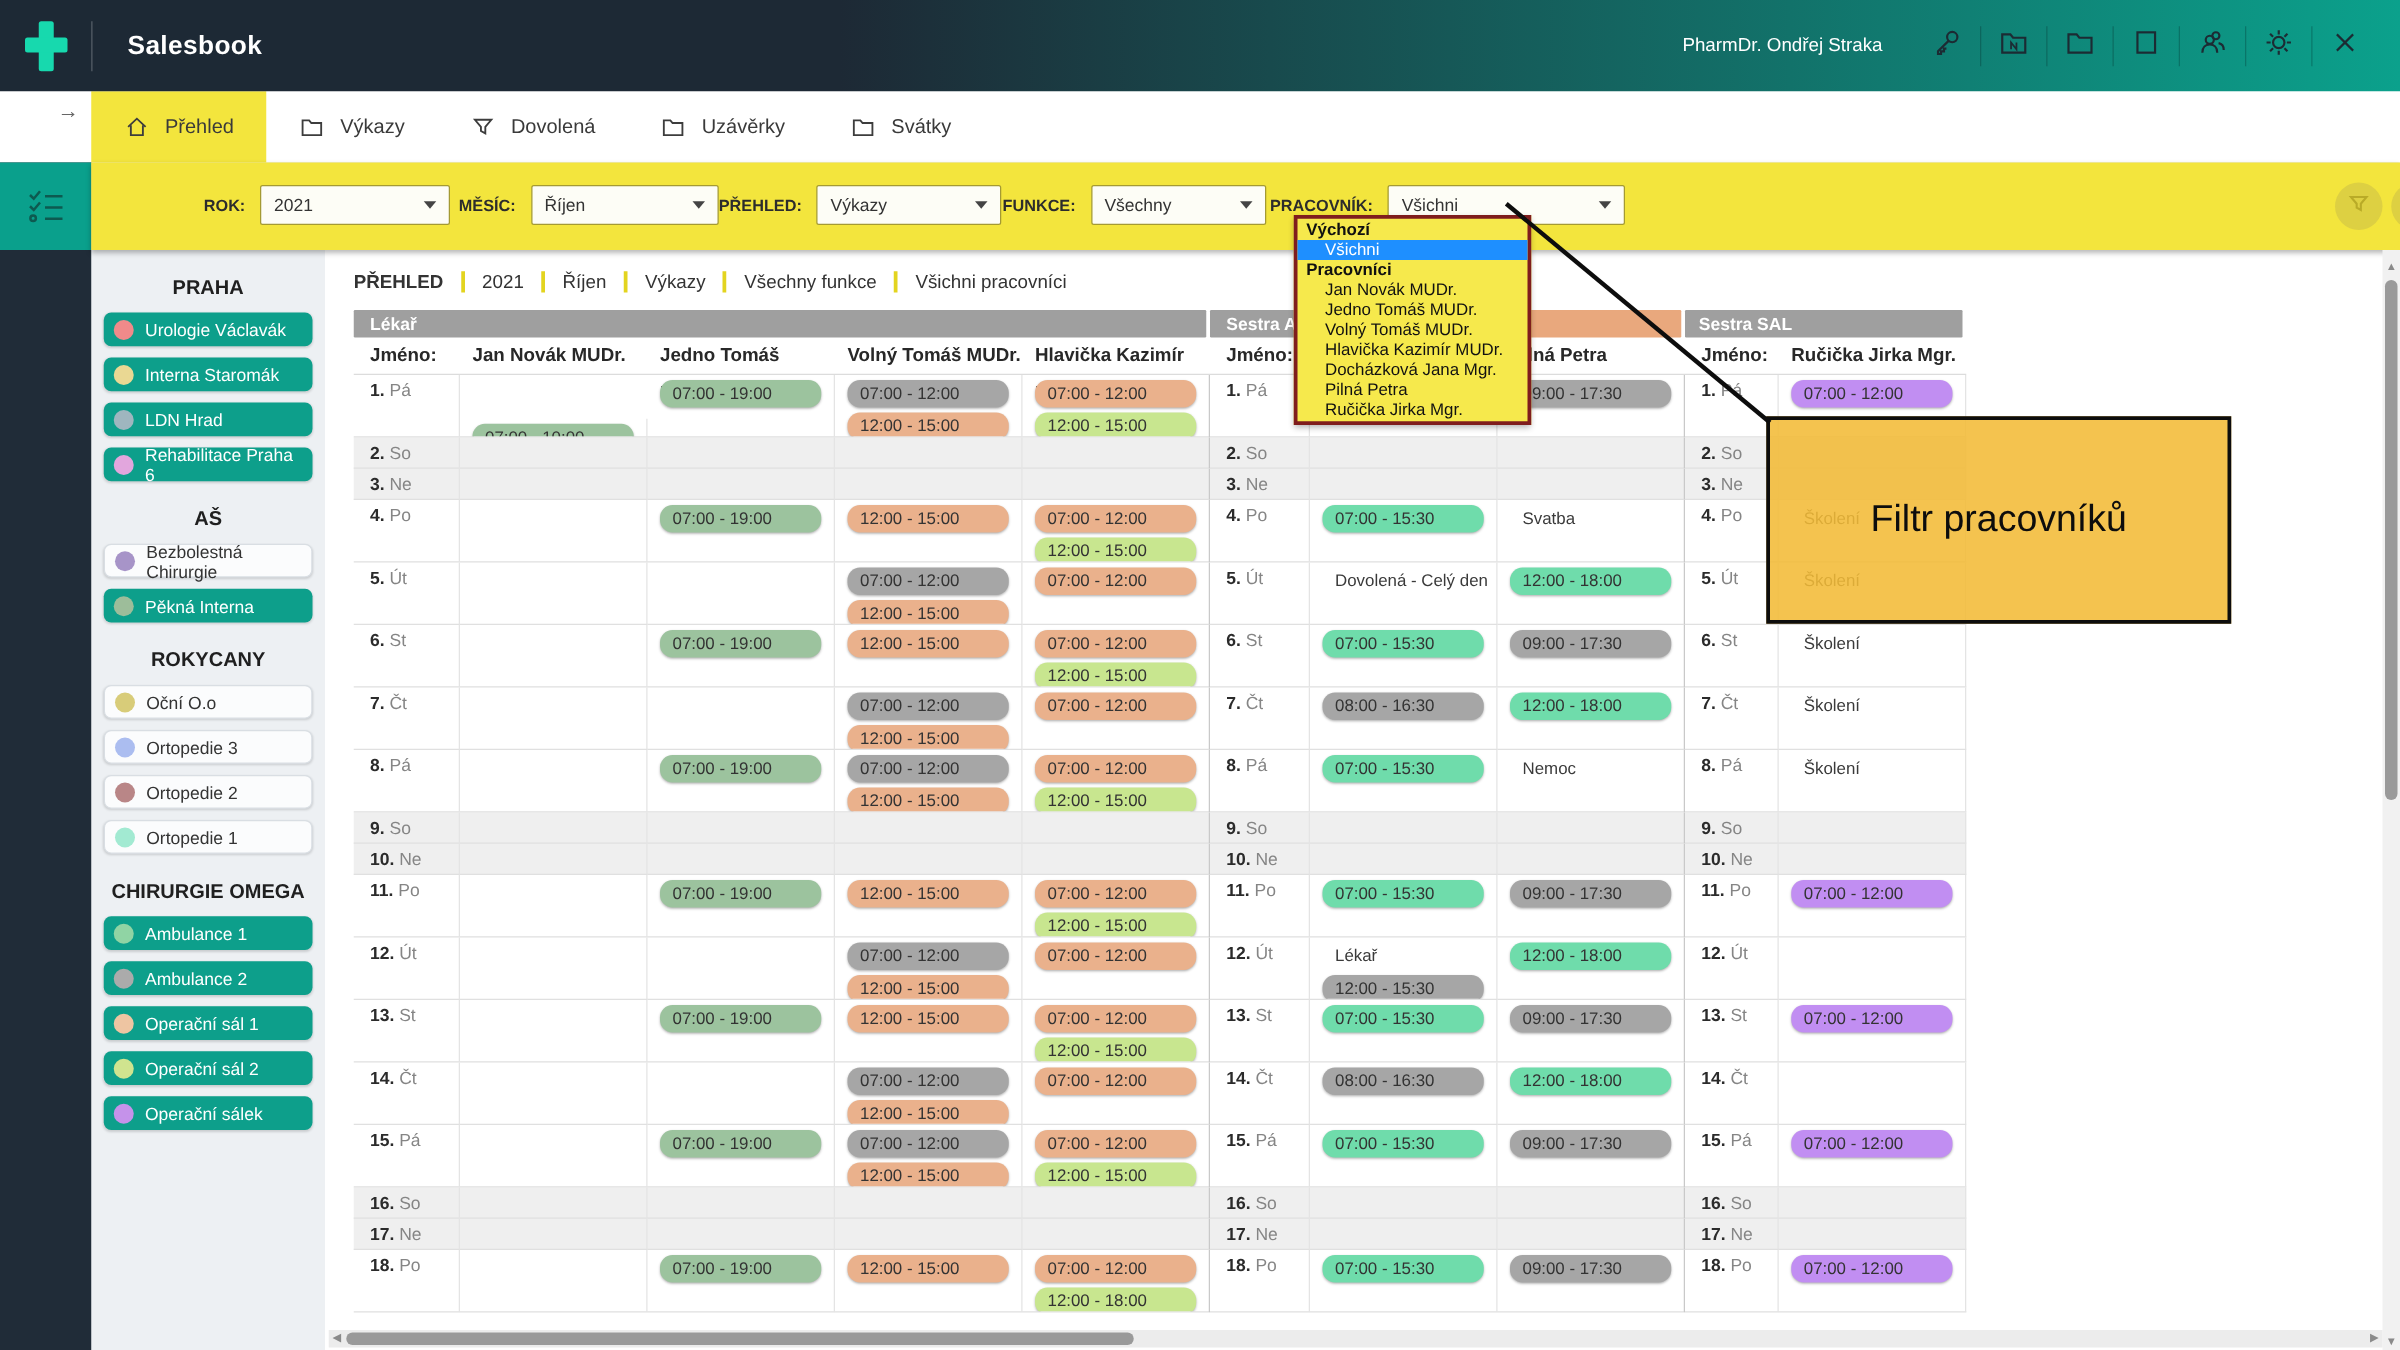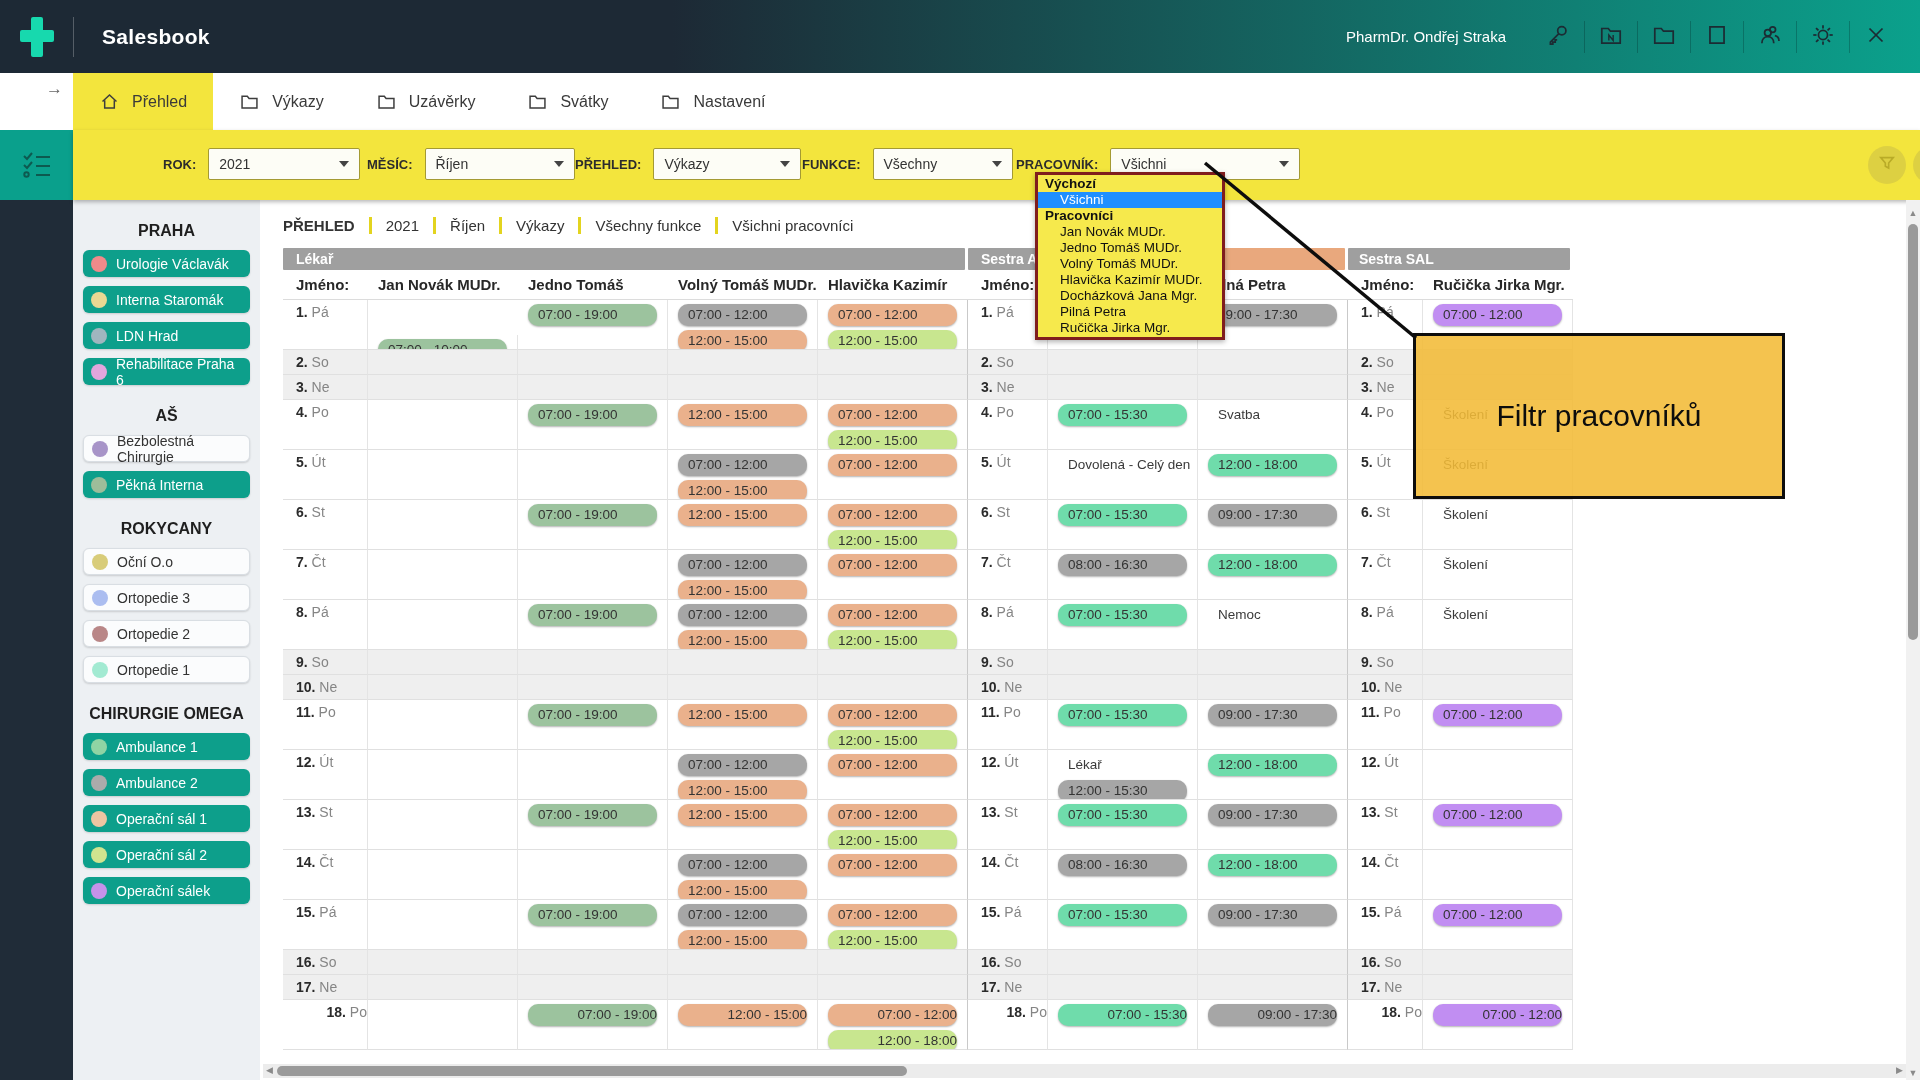--- a/index.html
+++ b/index.html
@@ -199,40 +199,40 @@
           <span>
             <svg viewBox="0 0 24 24" style="width: 21px; height: 21px; display: block;">
               <path d="M3.5 6 h6 l2 2.5 h9 V19.5 H3.5 Z"></path>
             </svg>
           </span>
           <span>Výkazy</span>
         </div>
         <div class="tab">
           <span>
             <svg viewBox="0 0 24 24" style="width: 21px; height: 21px; display: block;">
+              <path d="M4.5 5.5 h15 l-5.5 6.5 v6 l-4 -2.2 v-3.8 Z"></path>
+            </svg>
+          </span>
+          <span>Dovolená</span>
+        </div>
+        <div class="tab">
+          <span>
+            <svg viewBox="0 0 24 24" style="width: 21px; height: 21px; display: block;">
               <path d="M3.5 6 h6 l2 2.5 h9 V19.5 H3.5 Z"></path>
             </svg>
           </span>
           <span>Uzávěrky</span>
         </div>
         <div class="tab">
           <span>
             <svg viewBox="0 0 24 24" style="width: 21px; height: 21px; display: block;">
               <path d="M3.5 6 h6 l2 2.5 h9 V19.5 H3.5 Z"></path>
             </svg>
           </span>
           <span>Svátky</span>
-        </div>
-        <div class="tab">
-          <span>
-            <svg viewBox="0 0 24 24" style="width: 21px; height: 21px; display: block;">
-              <path d="M3.5 6 h6 l2 2.5 h9 V19.5 H3.5 Z"></path>
-            </svg>
-          </span>
-          <span>Nastavení</span>
         </div>
       </div>
   </div>
 
   <div class="filter-bar">
     <div id="filter-items">
         <div class="fgroup" style="left: 90px;">
           <span class="flabel">ROK:</span>
           <div class="fselect" style="width: 152px;">
             <span>2021</span>
@@ -728,21 +728,21 @@
           <div class="cell" style="width: 150px;"></div>
           <div class="cell" style="width: 150px;"></div>
           <div class="cell" style="width: 150px;"></div>
           <div class="cell gsep" style="width: 150px;"></div>
           <div class="cell daycell" style="width: 80px;"><b>17.</b><span> Ne</span></div>
           <div class="cell" style="width: 150px;"></div>
           <div class="cell gsep" style="width: 150px;"></div>
           <div class="cell daycell" style="width: 75px;"><b>17.</b><span> Ne</span></div>
           <div class="cell" style="width: 150px;"></div>
         </div>
-        <div class="t-row" style="height: 50px; text-align: right;">
+        <div class="t-row" style="height: 50px;">
           <div class="cell daycell" style="width: 85px;"><b>18.</b><span> Po</span></div>
           <div class="cell" style="width: 150px;"></div>
           <div class="cell" style="width: 150px;">
             <div class="chip c-green">07:00 - 19:00</div>
           </div>
           <div class="cell" style="width: 150px;">
             <div class="chip c-salmon">12:00 - 15:00</div>
           </div>
           <div class="cell gsep" style="width: 150px;">
             <div class="chip c-salmon">07:00 - 12:00</div>

